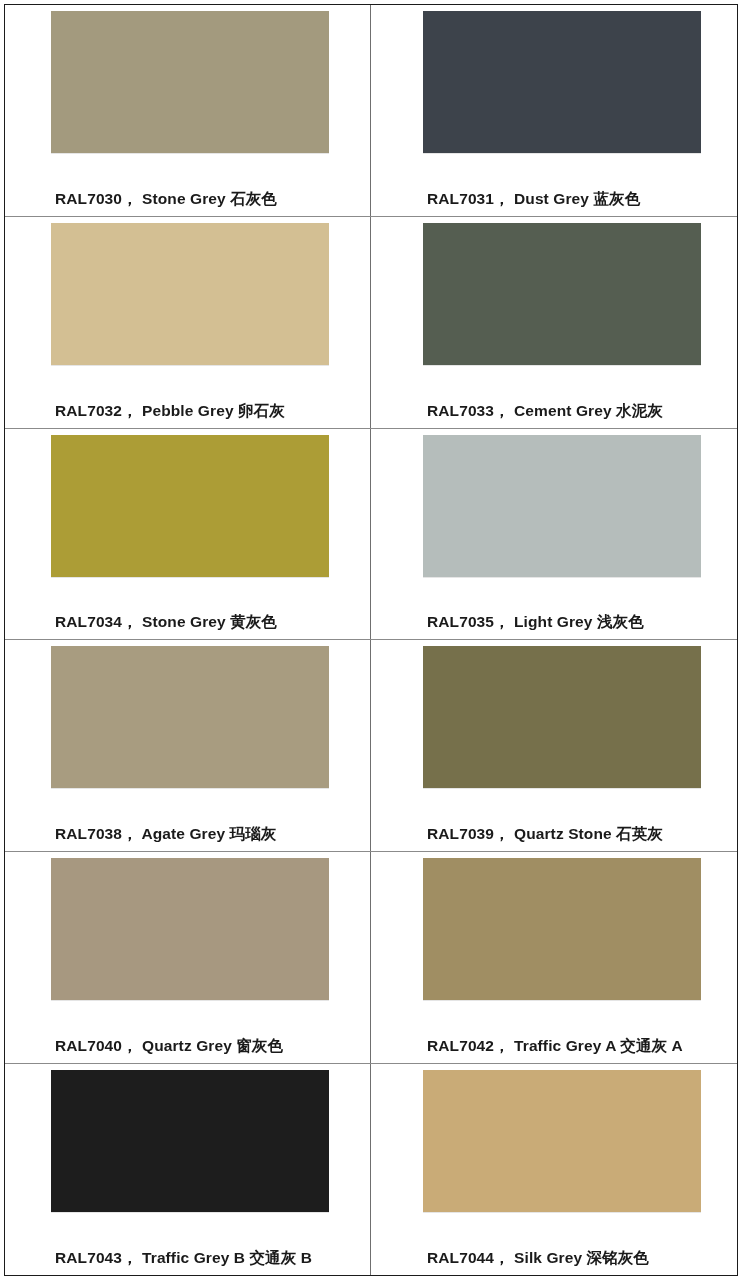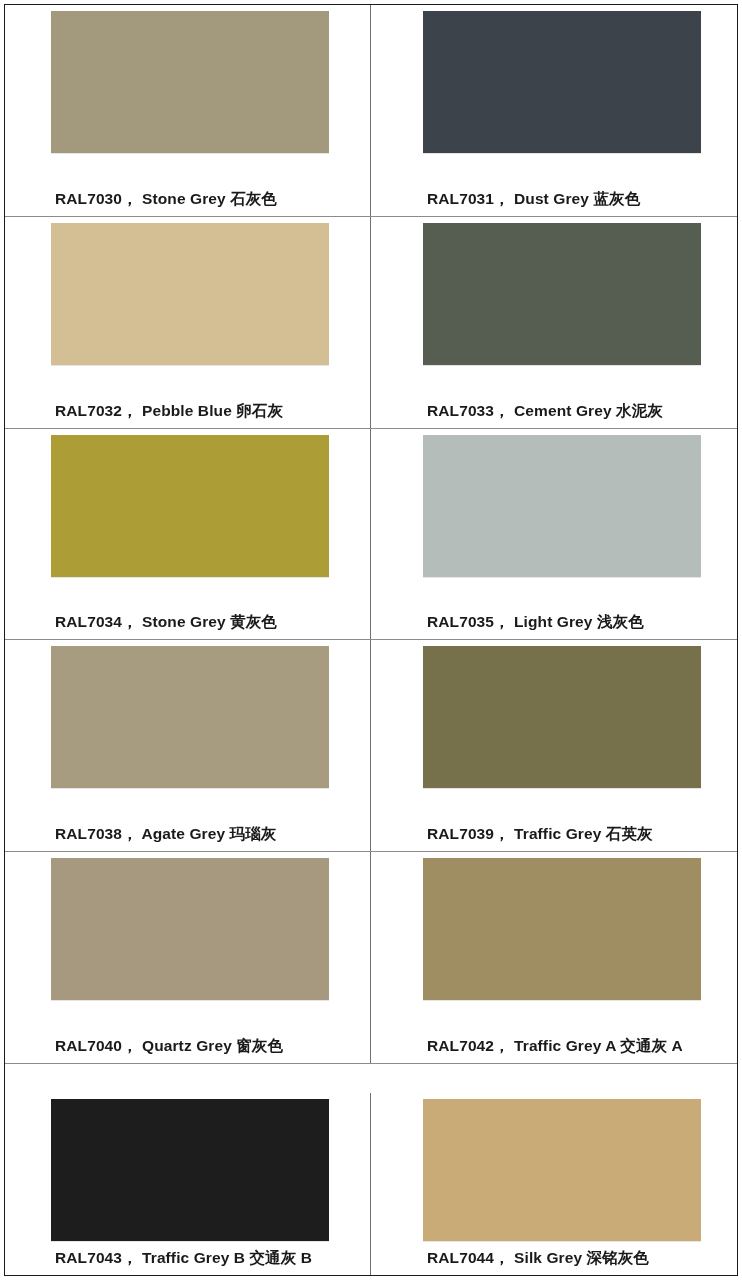--- a/index.html
+++ b/index.html
@@ -31,21 +31,20 @@
 
   .ral-row {
     display: flex;
     flex: 1 1 0;
     min-height: 0;
     border-bottom: 1.4px solid #8b8b8b;
     box-sizing: border-box;
   }
   .ral-row:last-child {
     border-bottom: none;
-    align-items: flex-end;
   }
 
   .ral-cell {
     flex: 1 1 50%;
     min-width: 0;
     box-sizing: border-box;
     position: relative;
     display: flex;
     flex-direction: column;
     justify-content: flex-start;
@@ -107,21 +106,21 @@
       </div>
       <div class="caption">RAL7031， Dust Grey 蓝灰色</div>
     </div>
   </div>
 
   <div class="ral-row">
     <div class="ral-cell col-left">
       <div class="swatch-wrap">
         <div class="swatch" style="background-color: rgb(211, 191, 147);"></div>
       </div>
-      <div class="caption">RAL7032， Pebble Blue 卵石灰</div>
+      <div class="caption">RAL7032， Pebble Grey 卵石灰</div>
     </div>
     <div class="ral-cell col-right">
       <div class="swatch-wrap">
         <div class="swatch" style="background-color: rgb(85, 94, 81);"></div>
       </div>
       <div class="caption">RAL7033， Cement Grey 水泥灰</div>
     </div>
   </div>
 
   <div class="ral-row">
@@ -144,21 +143,21 @@
     <div class="ral-cell col-left">
       <div class="swatch-wrap">
         <div class="swatch" style="background-color: rgb(168, 156, 128);"></div>
       </div>
       <div class="caption">RAL7038， Agate Grey 玛瑙灰</div>
     </div>
     <div class="ral-cell col-right">
       <div class="swatch-wrap">
         <div class="swatch" style="background-color: rgb(118, 112, 75);"></div>
       </div>
-      <div class="caption">RAL7039， Traffic Grey 石英灰</div>
+      <div class="caption">RAL7039， Quartz Stone 石英灰</div>
     </div>
   </div>
 
   <div class="ral-row">
     <div class="ral-cell col-left">
       <div class="swatch-wrap">
         <div class="swatch" style="background-color: rgb(167, 152, 128);"></div>
       </div>
       <div class="caption">RAL7040， Quartz Grey 窗灰色</div>
     </div>

